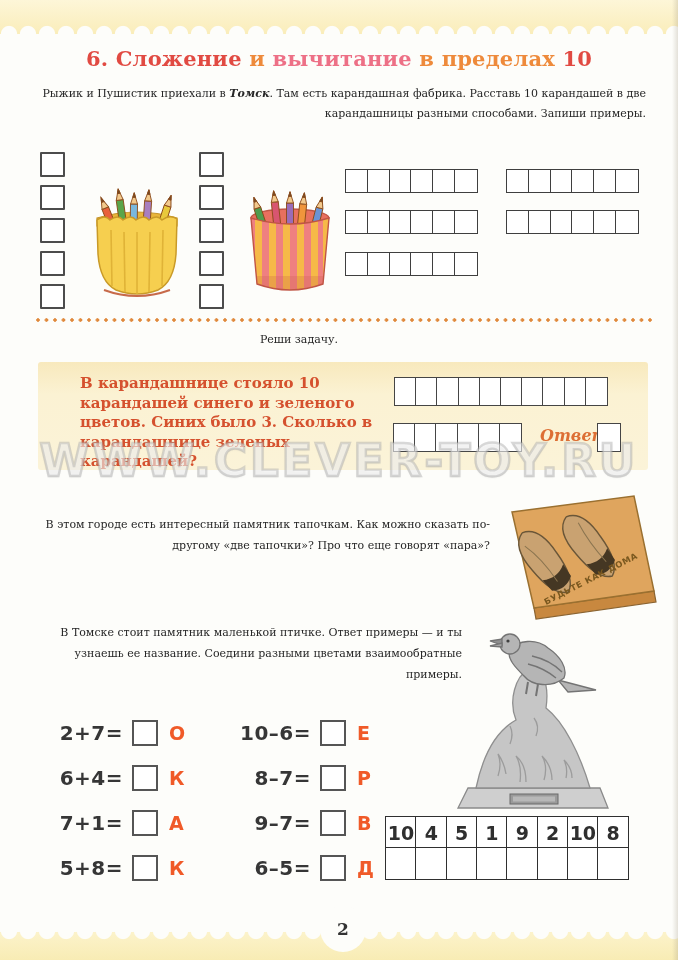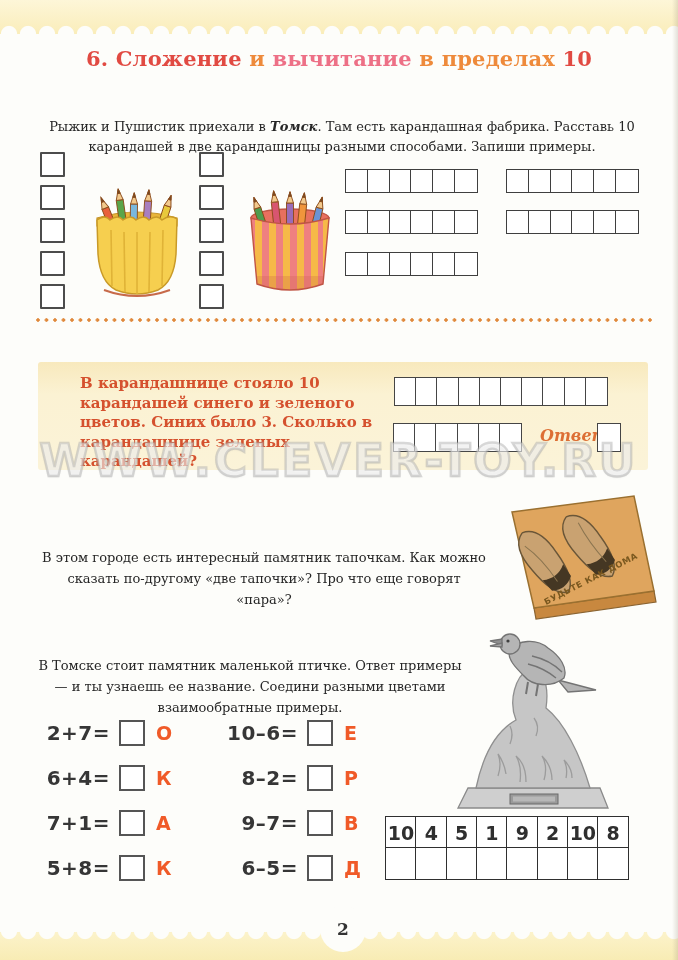--- a/index.html
+++ b/index.html
@@ -20,21 +20,21 @@
   .page-num-circle{position:absolute;left:320px;top:906px;width:46px;height:46px;border-radius:50%;
     background:#fdfdfa;display:flex;align-items:center;justify-content:center;z-index:2;}
   .page-num{font-family:"DejaVu Serif",serif;font-weight:bold;font-size:17px;color:#333;}
   .edge-shadow{position:absolute;right:0;top:0;bottom:0;width:6px;
     background:linear-gradient(90deg,rgba(160,150,130,0) 0%,rgba(160,150,130,0.28) 100%);z-index:9;}
 
   
   .title{position:absolute;left:0;top:46px;width:100%;text-align:center;
     font-weight:bold;font-size:21px;letter-spacing:0.2px;}
   .t-red{color:#e14a42;} .t-orange{color:#ee8a3b;} .t-pink{color:#ed7086;}
-  .para{position:absolute;font-size:13px;line-height:20px;color:#262626;text-align:center;margin-top:33px;}
+  .para{position:absolute;font-size:11px;line-height:20px;color:#262626;text-align:right;}
   #intro{left:38px;top:84px;width:608px;}
   .city-bold{font-weight:bold;font-style:italic;}
   #task-prompt{left:38px;top:330px;width:300px;}
   #slipper-text{left:38px;top:514px;width:452px;line-height:21px;}
   #bird-text{left:38px;top:622px;width:424px;line-height:21px;}
 
   
   .chk-col{position:absolute;display:flex;flex-direction:column;gap:8px;}
   .chk{width:21px;height:21px;background:#fff;border:2px solid #4c4c4c;border-radius:1px;}
   .mini-grid{position:absolute;display:flex;}
@@ -67,21 +67,21 @@
     text-shadow:0 1px 2px rgba(150,150,150,0.25);pointer-events:none;}
 
   
   .fig{position:absolute;}
   .slipper-label{position:absolute;left:56px;top:82px;width:120px;
     transform:rotate(-27deg);font-family:"DejaVu Sans",sans-serif;font-weight:bold;
     font-size:8.5px;letter-spacing:0.6px;color:#7a581f;}
 
   
   .eq-col{position:absolute;display:flex;flex-direction:column;gap:19px;
-    font-family:"DejaVu Sans",sans-serif;}
+    font-family:"DejaVu Sans",sans-serif;margin-left:13px;}
   #eq-left{left:40px;top:720px;}
   #eq-right{left:212px;top:720px;}
   .eq-row{display:flex;align-items:center;height:26px;}
   .eq-expr{font-weight:bold;font-size:20px;color:#363636;text-align:right;letter-spacing:0.5px;}
   #eq-left .eq-expr{width:70px;}
   #eq-right .eq-expr{width:86px;}
   .eq-box{width:26px;height:26px;background:#fff;border:2px solid #555;margin-left:9px;box-sizing:border-box;}
   .eq-letter{font-weight:bold;font-size:19px;color:#f05a28;margin-left:11px;}
 
   
@@ -370,21 +370,21 @@
     </div>
   </div>
 
   <div class="eq-col" id="eq-right">
     <div class="eq-row">
       <span class="eq-expr">10–6=</span>
       <span class="eq-box"></span>
       <span class="eq-letter">Е</span>
     </div>
     <div class="eq-row">
-      <span class="eq-expr">8–2=</span>
+      <span class="eq-expr">8–7=</span>
       <span class="eq-box"></span>
       <span class="eq-letter">Р</span>
     </div>
     <div class="eq-row">
       <span class="eq-expr">9–7=</span>
       <span class="eq-box"></span>
       <span class="eq-letter">В</span>
     </div>
     <div class="eq-row">
       <span class="eq-expr">6–5=</span>

